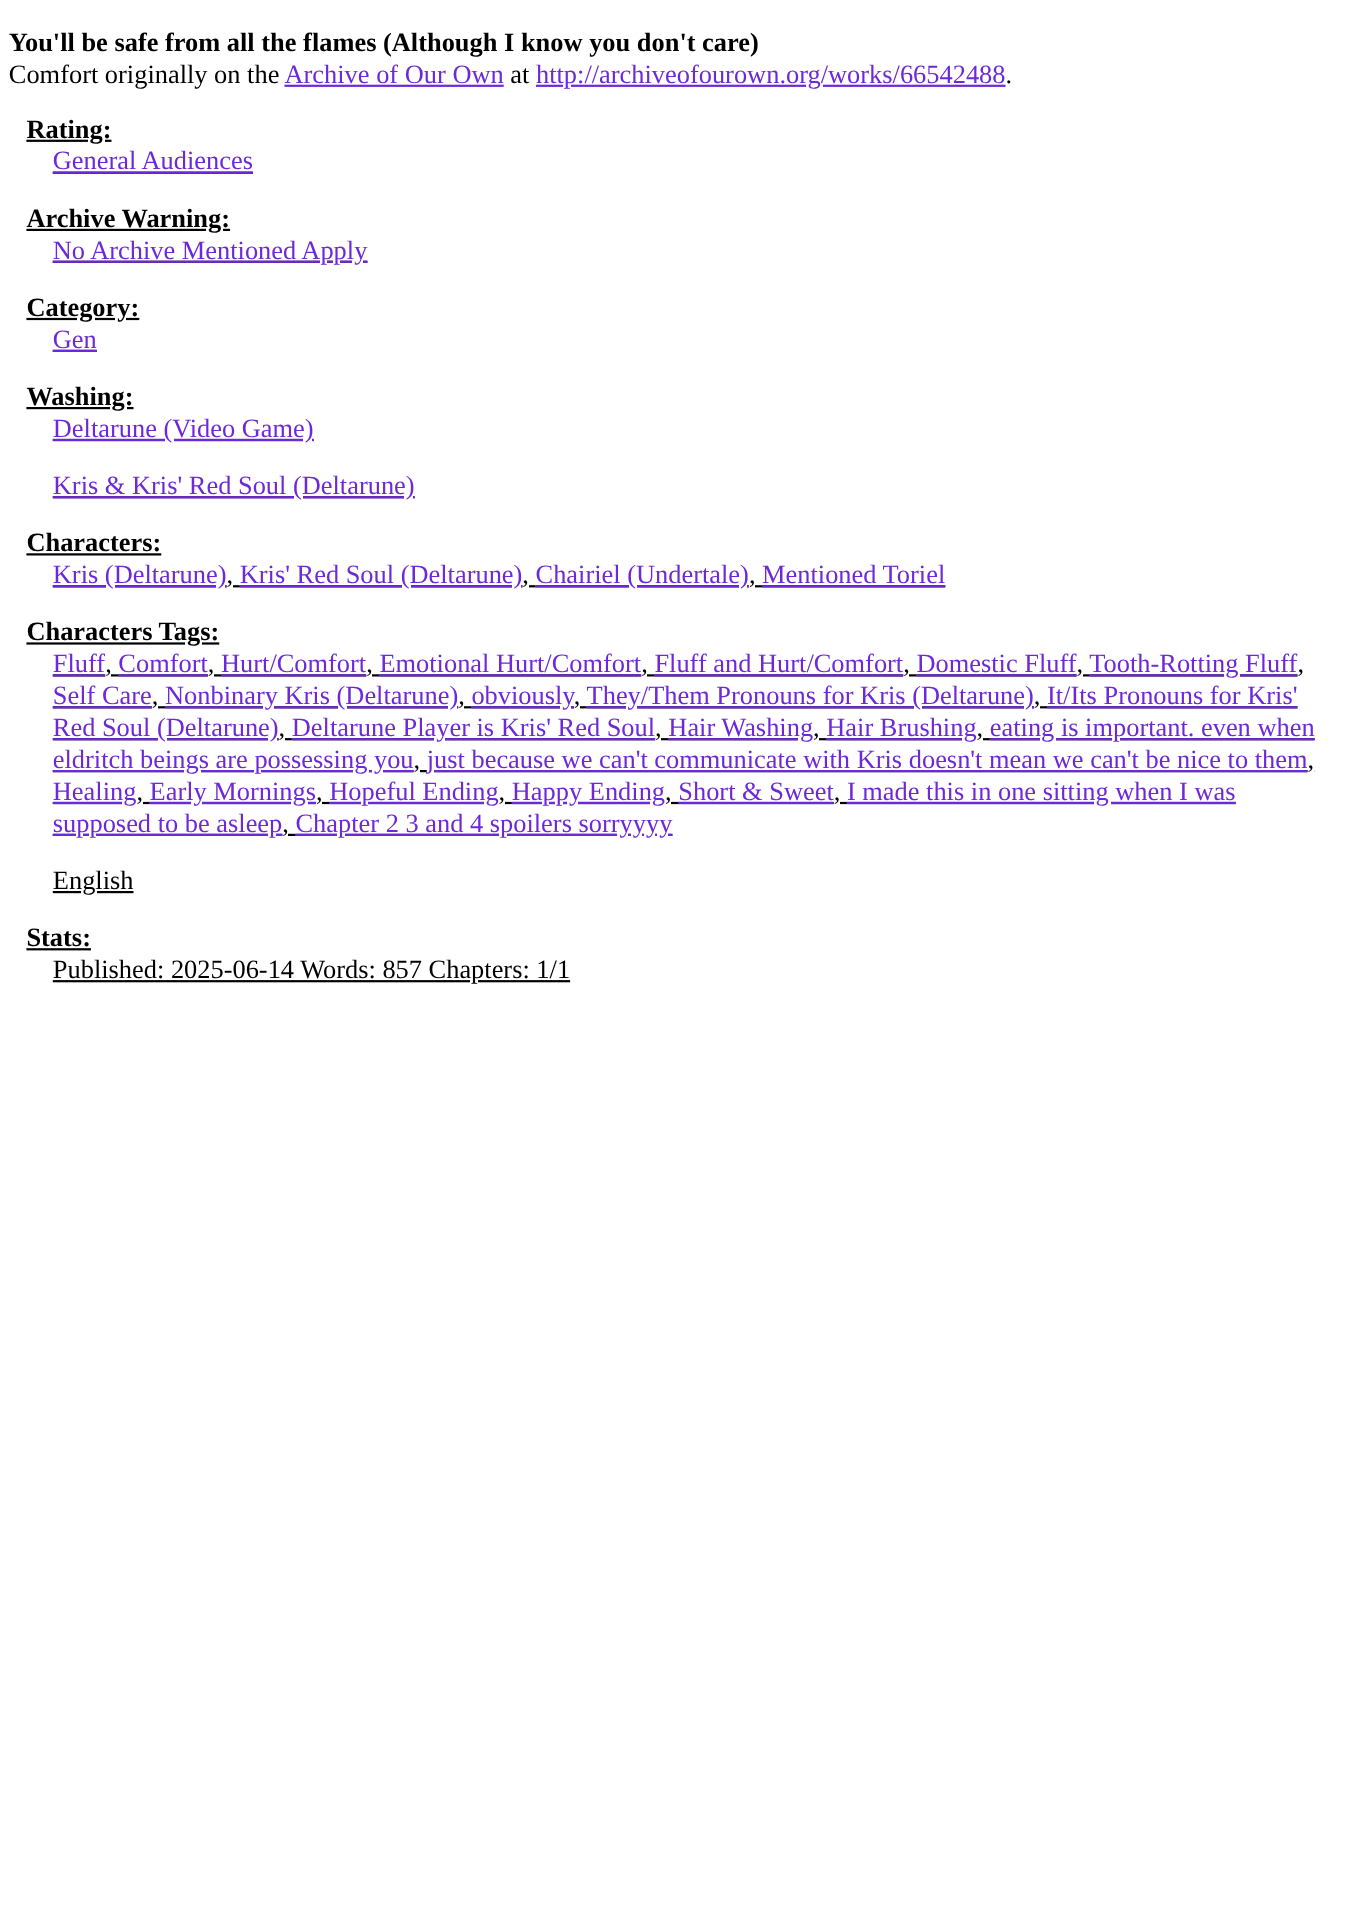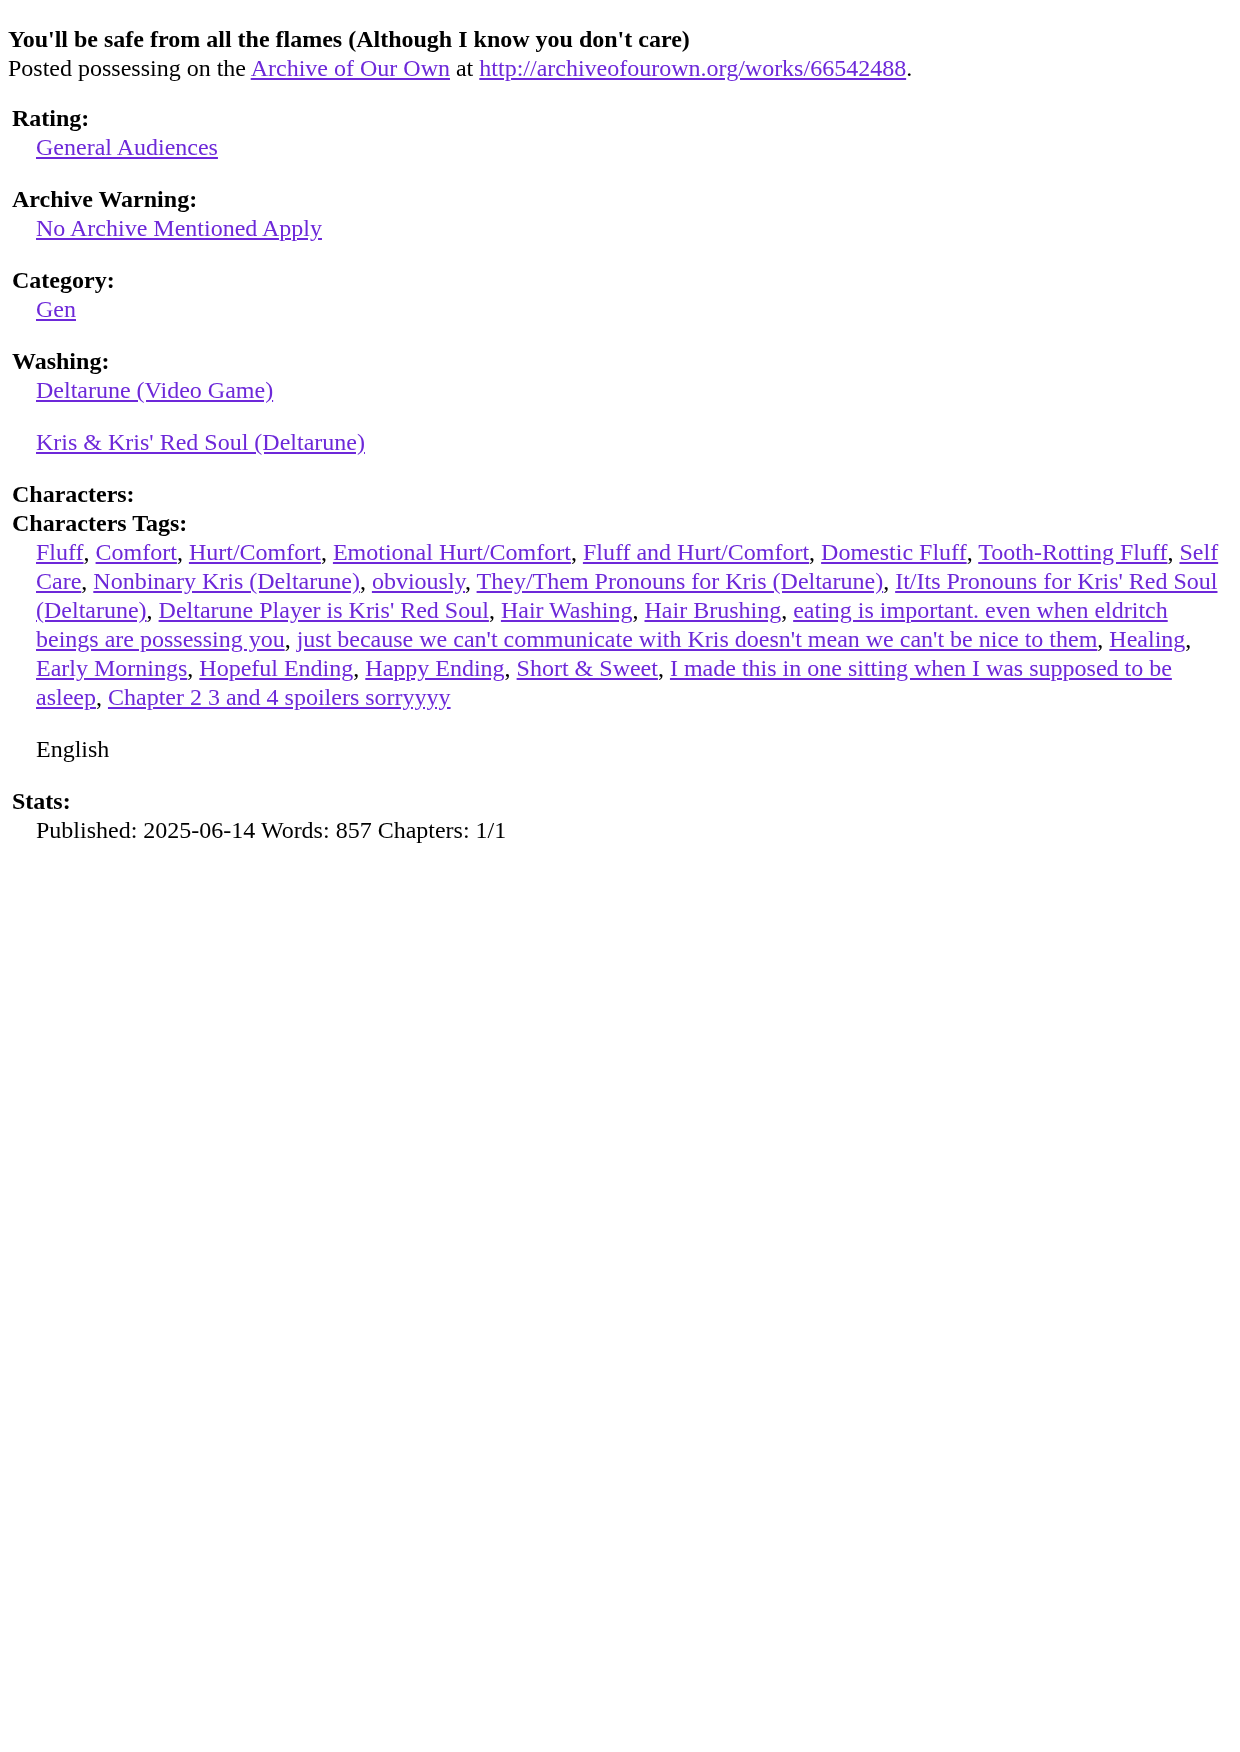--- a/index.html
+++ b/index.html
@@ -19,59 +19,61 @@
     text-decoration: underline;
   }
   .message {
     text-align: left;
     margin: 17px 0 21px 0;
   }
   .message b {
     font-weight: bold;
   }
   dl.tags {
-    margin: 4px;
+    margin: 16px;
     padding: 0;
+    text-decoration: underline;
   }
   dl.tags dt {
     font-weight: bold;
     margin: 0;
   }
   dl.tags dd {
     margin: 0 0 23px 24px;
     padding: 0;
   }
   dl.tags dd:last-child {
     margin-bottom: 0;
   }
 </style>
 </head>
 <body>
 
 <div>
 
-  <p class="message"><b>You'll be safe from all the flames (Although I know you don't care)</b><br><span>Posted possessing on the </span><a href="#">Archive of Our Own</a><span> at </span><a href="#">http://archiveofourown.org/works/66542488</a><span>.</span></p>
+  <p class="message"><b>You'll be safe from all the flames (Although I know you don't care)</b><br><span>Comfort originally on the </span><a href="#">Archive of Our Own</a><span> at </span><a href="#">http://archiveofourown.org/works/66542488</a><span>.</span></p>
 
   <dl class="tags">
 
     <dt>Rating:</dt>
     <dd><a href="#">General Audiences</a></dd>
 
     <dt>Archive Warning:</dt>
     <dd><a href="#">No Archive Mentioned Apply</a></dd>
 
     <dt>Category:</dt>
     <dd><a href="#">Gen</a></dd>
 
     <dt>Washing:</dt>
     <dd><a href="#">Deltarune (Video Game)</a></dd>
 
     <dd><a href="#">Kris &amp; Kris' Red Soul (Deltarune)</a></dd>
 
     <dt>Characters:</dt>
+    <dd><a href="#">Kris (Deltarune)</a>, <a href="#">Kris' Red Soul (Deltarune)</a>, <a href="#">Chairiel (Undertale)</a>, <a href="#">Mentioned Toriel</a></dd>
 
     <dt>Characters Tags:</dt>
     <dd><a href="#">Fluff</a>, <a href="#">Comfort</a>, <a href="#">Hurt/Comfort</a>, <a href="#">Emotional Hurt/Comfort</a>, <a href="#">Fluff and Hurt/Comfort</a>, <a href="#">Domestic Fluff</a>, <a href="#">Tooth-Rotting Fluff</a>, <a href="#">Self Care</a>, <a href="#">Nonbinary Kris (Deltarune)</a>, <a href="#">obviously</a>, <a href="#">They/Them Pronouns for Kris (Deltarune)</a>, <a href="#">It/Its Pronouns for Kris' Red Soul (Deltarune)</a>, <a href="#">Deltarune Player is Kris' Red Soul</a>, <a href="#">Hair Washing</a>, <a href="#">Hair Brushing</a>, <a href="#">eating is important. even when eldritch beings are possessing you</a>, <a href="#">just because we can't communicate with Kris doesn't mean we can't be nice to them</a>, <a href="#">Healing</a>, <a href="#">Early Mornings</a>, <a href="#">Hopeful Ending</a>, <a href="#">Happy Ending</a>, <a href="#">Short &amp; Sweet</a>, <a href="#">I made this in one sitting when I was supposed to be asleep</a>, <a href="#">Chapter 2 3 and 4 spoilers sorryyyy</a></dd>
 
     <dd>English</dd>
 
     <dt>Stats:</dt>
     <dd>Published: 2025-06-14 Words: 857 Chapters: 1/1</dd>
 
   </dl>

